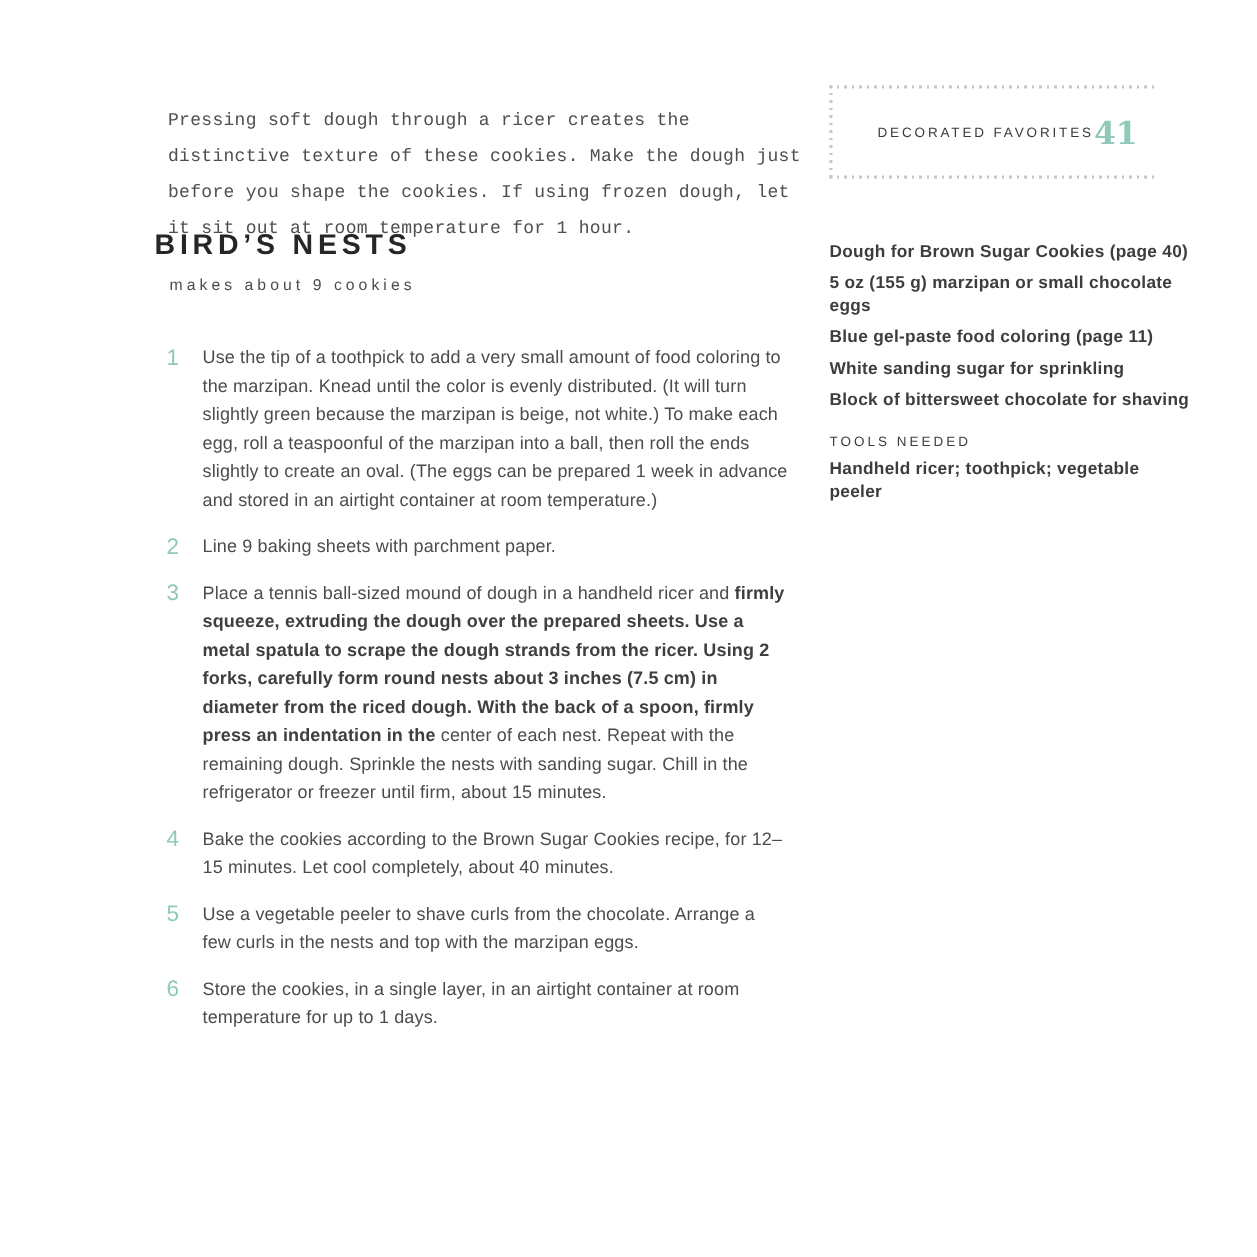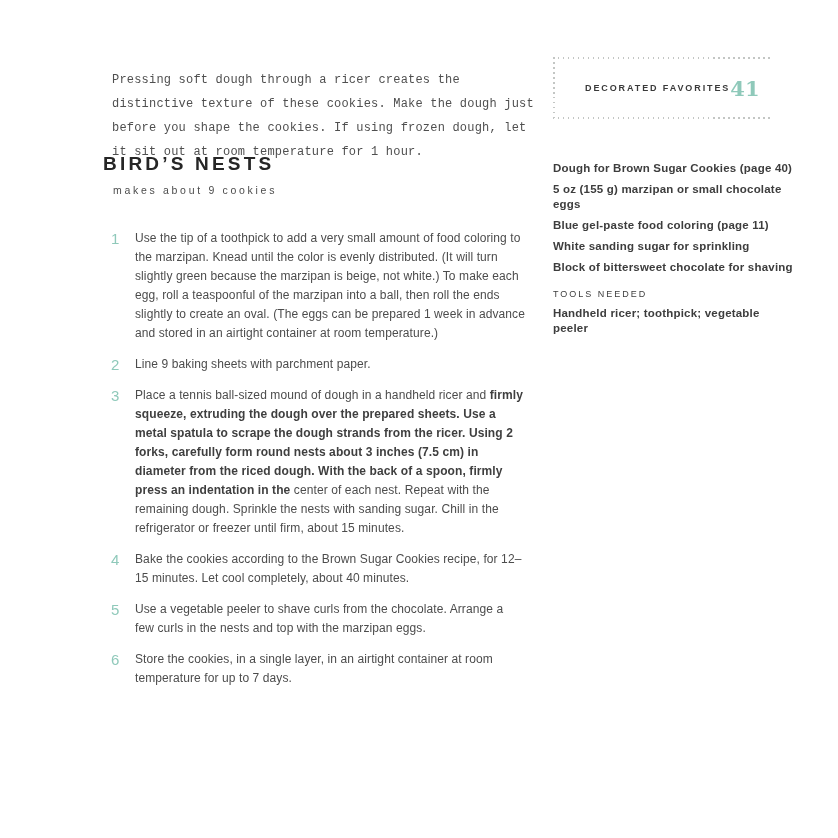--- a/index.html
+++ b/index.html
@@ -33,21 +33,21 @@
   .dot-left {
     position: absolute; left: 0; top: 0; bottom: 0; width: 2px;
     background-image: repeating-linear-gradient(to bottom, #c3c6c4 0 1.5px, transparent 1.5px 5px);
   }
   .header-inner {
     position: absolute; inset: 2px 0 2px 2px;
     display: flex; align-items: center; justify-content: space-between;
     padding: 0 22px 0 30px;
   }
   .section-title {
-    font-size: 9px; font-weight: 700; letter-spacing: 1.9px;
+    font-size: 9px; font-weight: 400; letter-spacing: 1.9px;
     color: #3a3a3a; white-space: nowrap;
   }
   .page-num {
     font-family: "DejaVu Serif", serif;
     font-size: 21px; font-weight: 700; color: #8fc9ba;
   }
 
   
   .recipe-title {
     position: absolute; left: 103px; top: 153px; margin: 0;
@@ -125,21 +125,21 @@
       <div class="step-row">
         <span class="step-num">4</span>
         <p class="step-text"><span>Bake the cookies according to the Brown Sugar Cookies recipe, for 12–15 minutes. Let cool completely, about 40 minutes.</span></p>
       </div>
       <div class="step-row">
         <span class="step-num">5</span>
         <p class="step-text"><span>Use a vegetable peeler to shave curls from the chocolate. Arrange a few curls in the nests and top with the marzipan eggs.</span></p>
       </div>
       <div class="step-row">
         <span class="step-num">6</span>
-        <p class="step-text"><span>Store the cookies, in a single layer, in an airtight container at room temperature for up to 7 days.</span></p>
+        <p class="step-text"><span>Store the cookies, in a single layer, in an airtight container at room temperature for up to 1 days.</span></p>
       </div>
     </div>
 
   <aside class="sidebar">
     <div>
         <p class="ing">Dough for Brown Sugar Cookies (page 40)</p>
         <p class="ing">5 oz (155 g) marzipan or small chocolate eggs</p>
         <p class="ing">Blue gel-paste food coloring (page 11)</p>
         <p class="ing">White sanding sugar for sprinkling</p>
         <p class="ing">Block of bittersweet chocolate for shaving</p>

